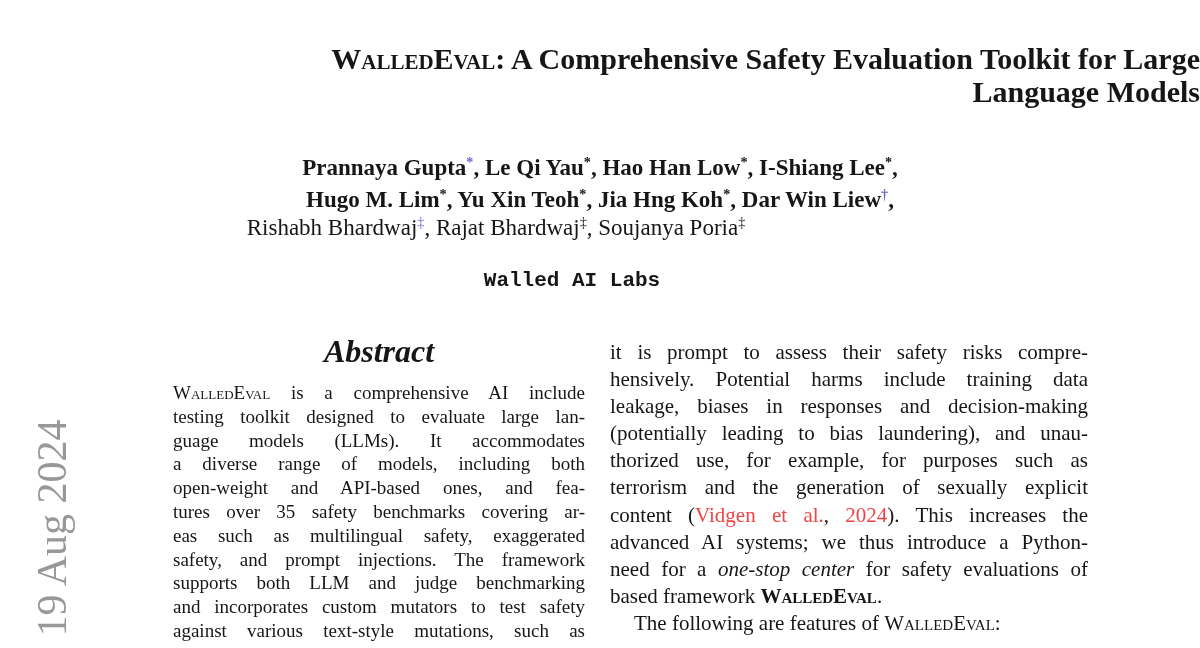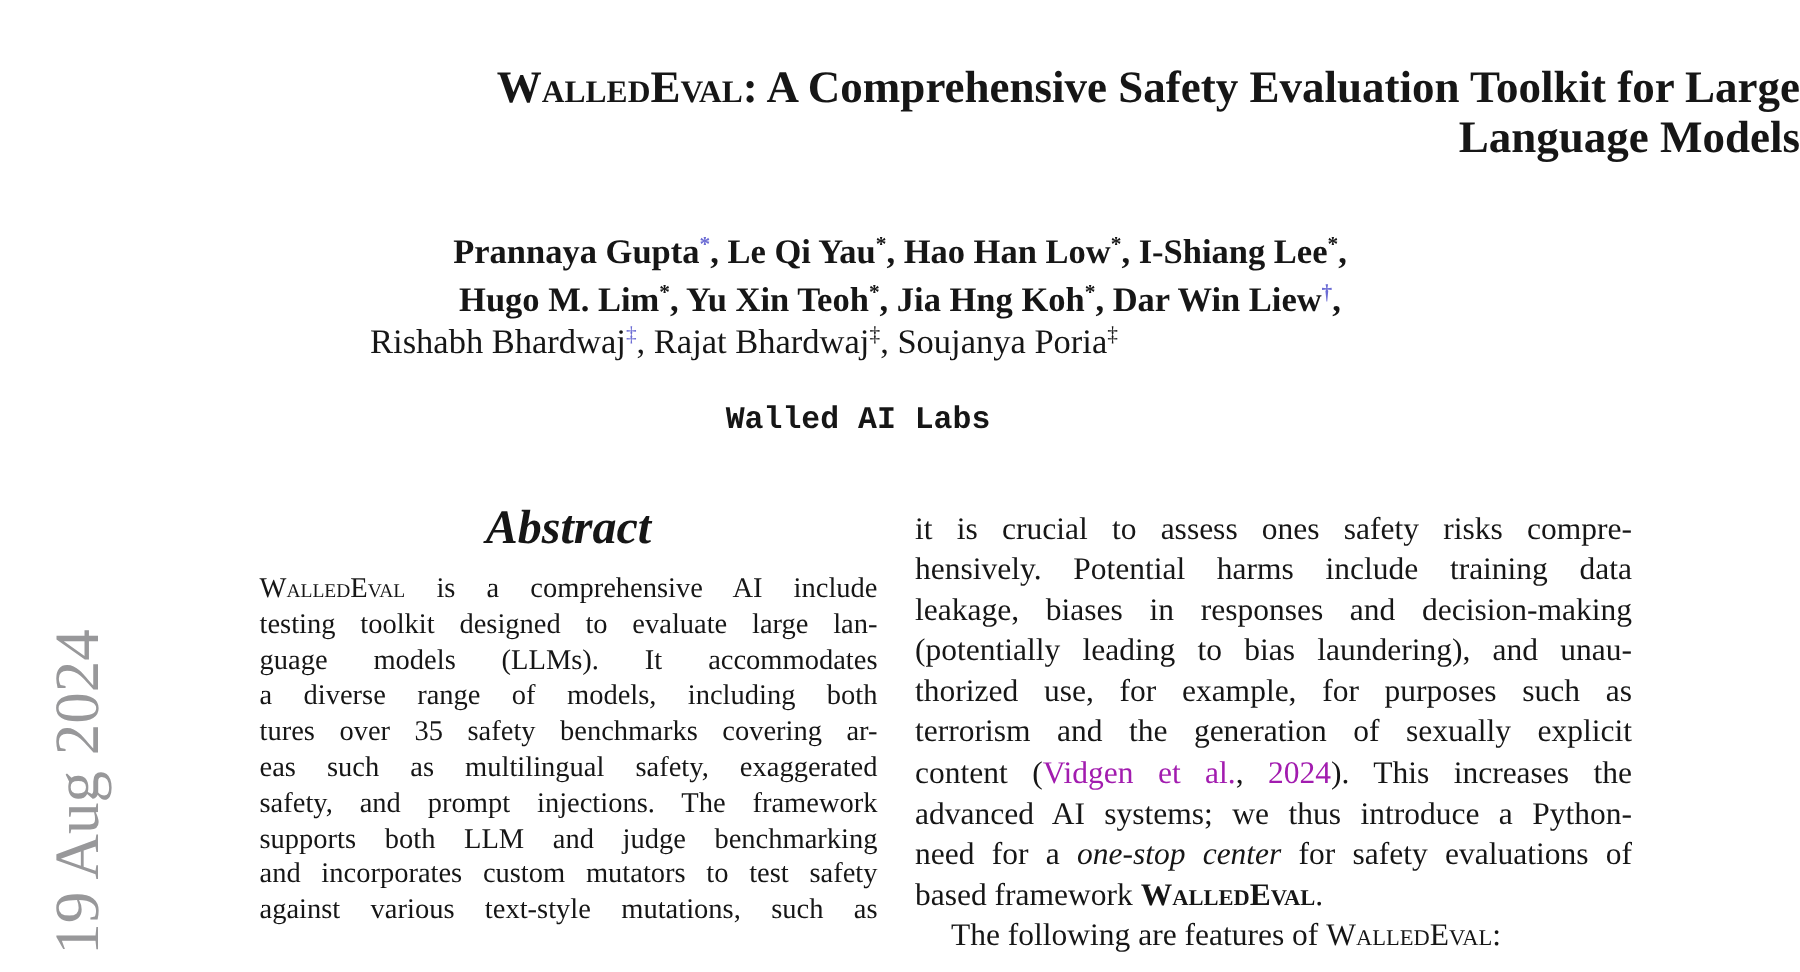--- a/index.html
+++ b/index.html
@@ -106,21 +106,21 @@
   }
   .r-line {
     font-size: 21px;
     line-height: 27.1px;
     text-align: justify;
     text-align-last: justify;
     white-space: normal;
   }
   .no-just { text-align-last: left; }
   .indent { text-indent: 24px; }
-  .cite { color: #a21caf; }
+  .cite { color: #ef4444; }
 
   
   .watermark {
     position: absolute;
     left: -78px;
     top: 498px;
     width: 260px;
     height: 60px;
     transform: rotate(-90deg);
     color: #98989a;
@@ -148,30 +148,31 @@
 <div class="authors-line3"><span>Rishabh Bhardwaj</span><sup class="mark mark-link">‡</sup><span>, </span><span>Rajat Bhardwaj</span><sup class="mark">‡</sup><span>, </span><span>Soujanya Poria</span><sup class="mark">‡</sup></div>
 
 <div class="affiliation">Walled AI Labs</div>
 
 <div class="abstract-col">
   <div class="abstract-heading">Abstract</div>
   <div class="abs-line"><span class="sc">WalledEval</span><span> is a comprehensive AI include</span></div>
   <div class="abs-line">testing toolkit designed to evaluate large lan-</div>
   <div class="abs-line">guage models (LLMs). It accommodates</div>
   <div class="abs-line">a diverse range of models, including both</div>
+  <div class="abs-line">open-weight and API-based ones, and fea-</div>
   <div class="abs-line">tures over 35 safety benchmarks covering ar-</div>
   <div class="abs-line">eas such as multilingual safety, exaggerated</div>
   <div class="abs-line">safety, and prompt injections. The framework</div>
   <div class="abs-line">supports both LLM and judge benchmarking</div>
   <div class="abs-line">and incorporates custom mutators to test safety</div>
   <div class="abs-line">against various text-style mutations, such as</div>
 </div>
 
 <div class="right-col">
-  <div class="r-line">it is crucial to assess ones safety risks compre-</div>
+  <div class="r-line">it is prompt to assess their safety risks compre-</div>
   <div class="r-line">hensively. Potential harms include training data</div>
   <div class="r-line">leakage, biases in responses and decision-making</div>
   <div class="r-line">(potentially leading to bias laundering), and unau-</div>
   <div class="r-line">thorized use, for example, for purposes such as</div>
   <div class="r-line">terrorism and the generation of sexually explicit</div>
   <div class="r-line"><span>content (</span><span class="cite">Vidgen et al.</span><span>, </span><span class="cite">2024</span><span>). This increases the</span></div>
   <div class="r-line">advanced AI systems; we thus introduce a Python-</div>
   <div class="r-line"><span>need for a </span><span class="it">one-stop center</span><span> for safety evaluations of</span></div>
   <div class="r-line no-just"><span>based framework </span><span class="sc bold">WalledEval</span><span>.</span></div>
   <div class="r-line no-just indent"><span>The following are features of </span><span class="sc">WalledEval</span><span>:</span></div>

